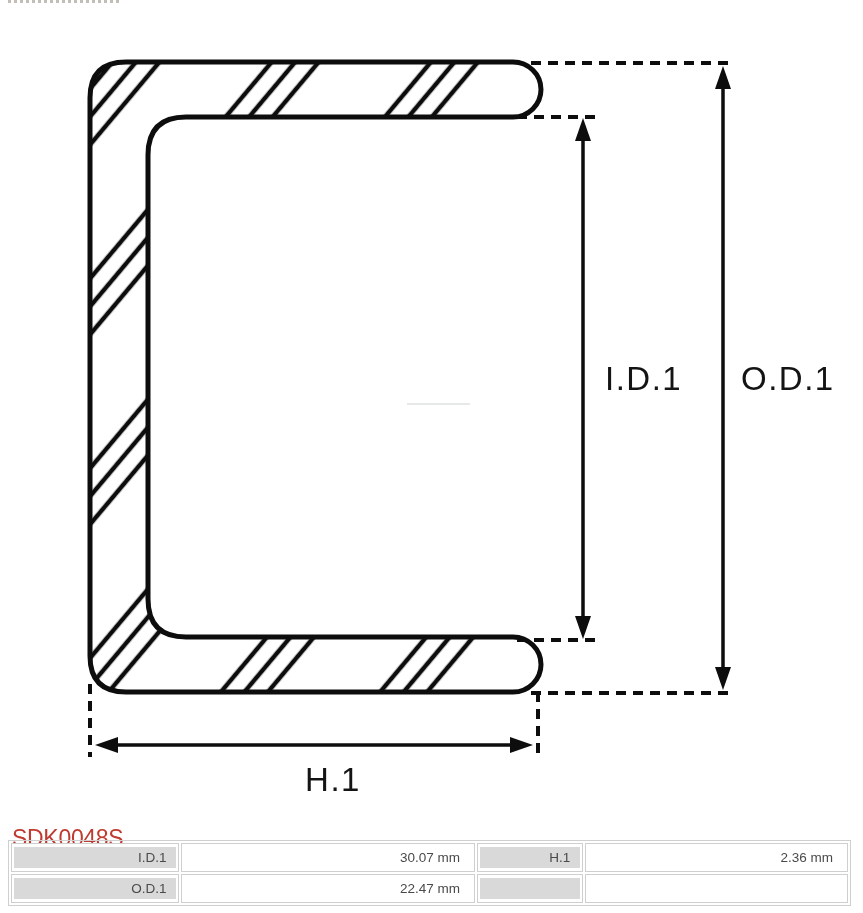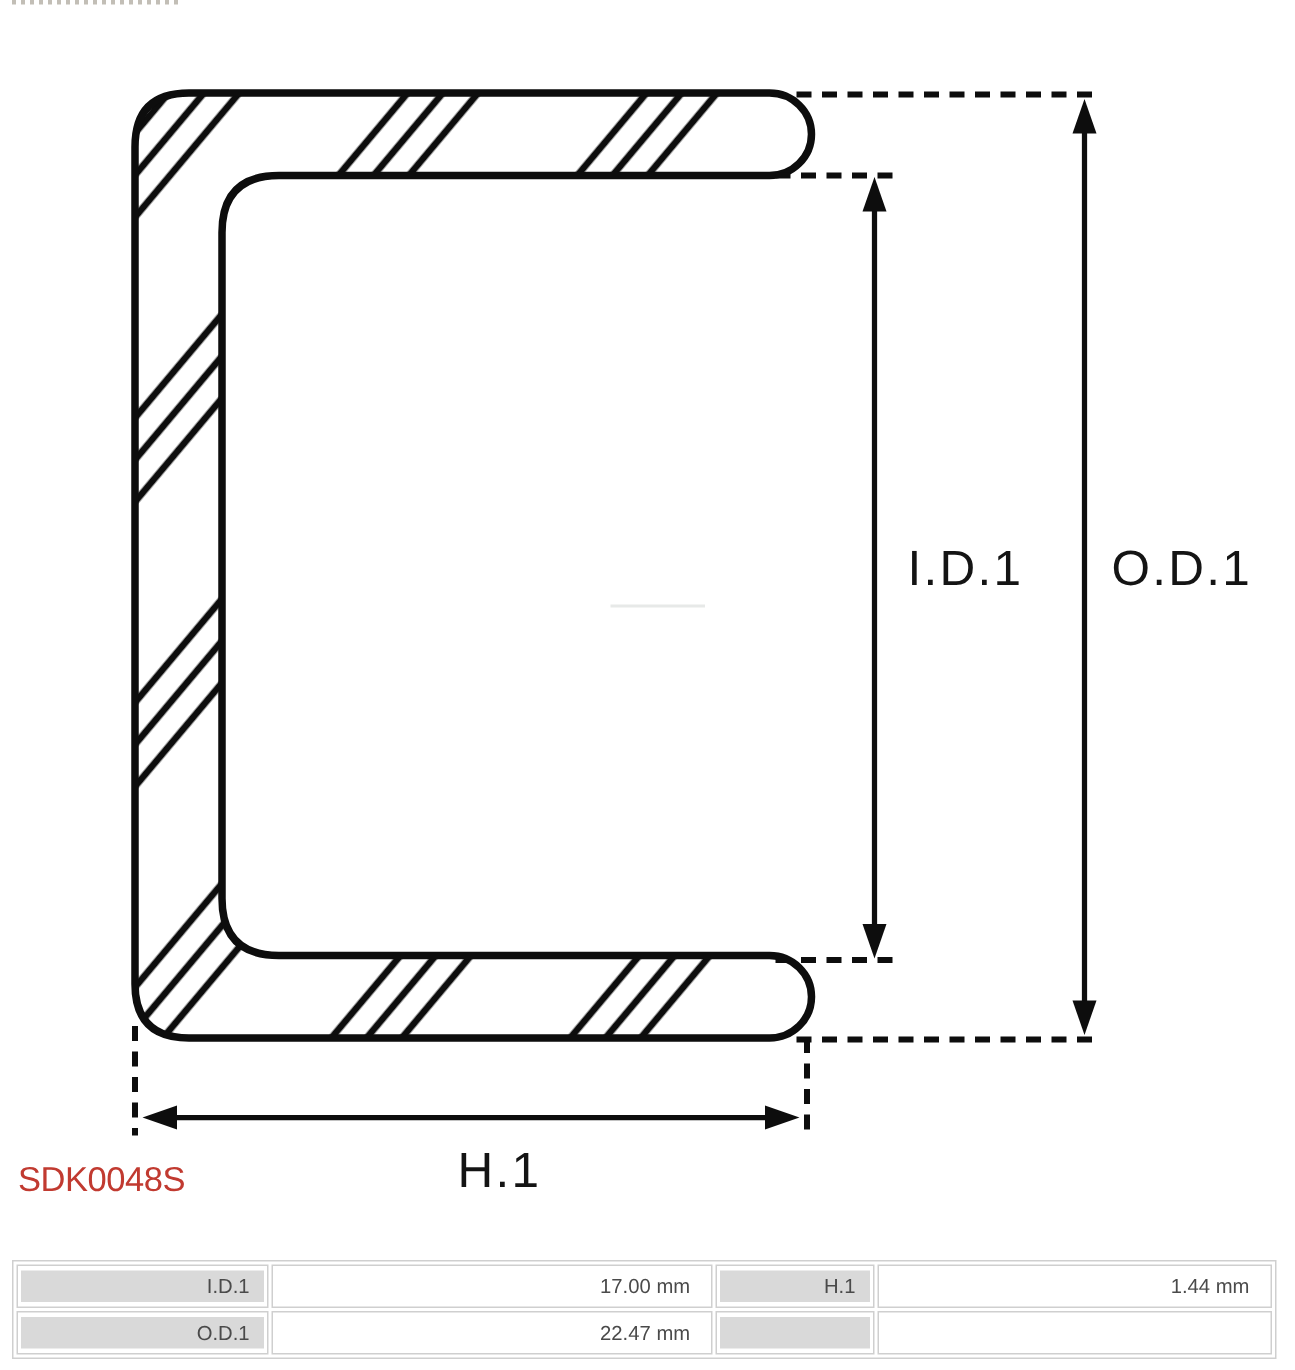--- a/index.html
+++ b/index.html
@@ -11,21 +11,21 @@
     position:absolute;left:8px;top:0;width:112px;height:3px;
     background:repeating-linear-gradient(90deg,#b3aea4 0 3px,transparent 3px 6px);
     opacity:.8;
   }
   svg.diagram{position:absolute;left:0;top:0;}
   .dim-label{
     font-family:"Liberation Sans",sans-serif;
     font-size:33px;font-weight:400;letter-spacing:1.5px;fill:#141414;
   }
   .part-number{
-    position:absolute;left:12px;top:773px;
+    position:absolute;left:12px;top:825px;
     font-size:23px;letter-spacing:-0.3px;color:#c13a30;
   }
   table.spec{
     position:absolute;left:8px;top:840px;width:843px;
     border-collapse:separate;border-spacing:2px;
     border:1px solid #cfcfcf;table-layout:fixed;
     font-size:13.5px;color:#4a4a4a;
   }
   table.spec td{
     border:1px solid #cfcfcf;height:27px;padding:0;background:#ffffff;
@@ -100,27 +100,27 @@
       <col style="width:293px">
     <col style="width:106px">
       <col style="width:262px">
   </colgroup>
   <tbody>
     <tr>
       <td class="lbl">
         <div class="inner">I.D.1</div>
         </td>
       <td class="val">
-        <div class="inner">17.00 mm</div>
+        <div class="inner">30.07 mm</div>
         </td>
       <td class="lbl">
         <div class="inner">H.1</div>
         </td>
       <td class="val">
-        <div class="inner">1.44 mm</div>
+        <div class="inner">2.36 mm</div>
         </td>
     </tr>
     <tr>
       <td class="lbl">
         <div class="inner">O.D.1</div>
         </td>
       <td class="val">
         <div class="inner">22.47 mm</div>
         </td>
       <td class="lbl">

